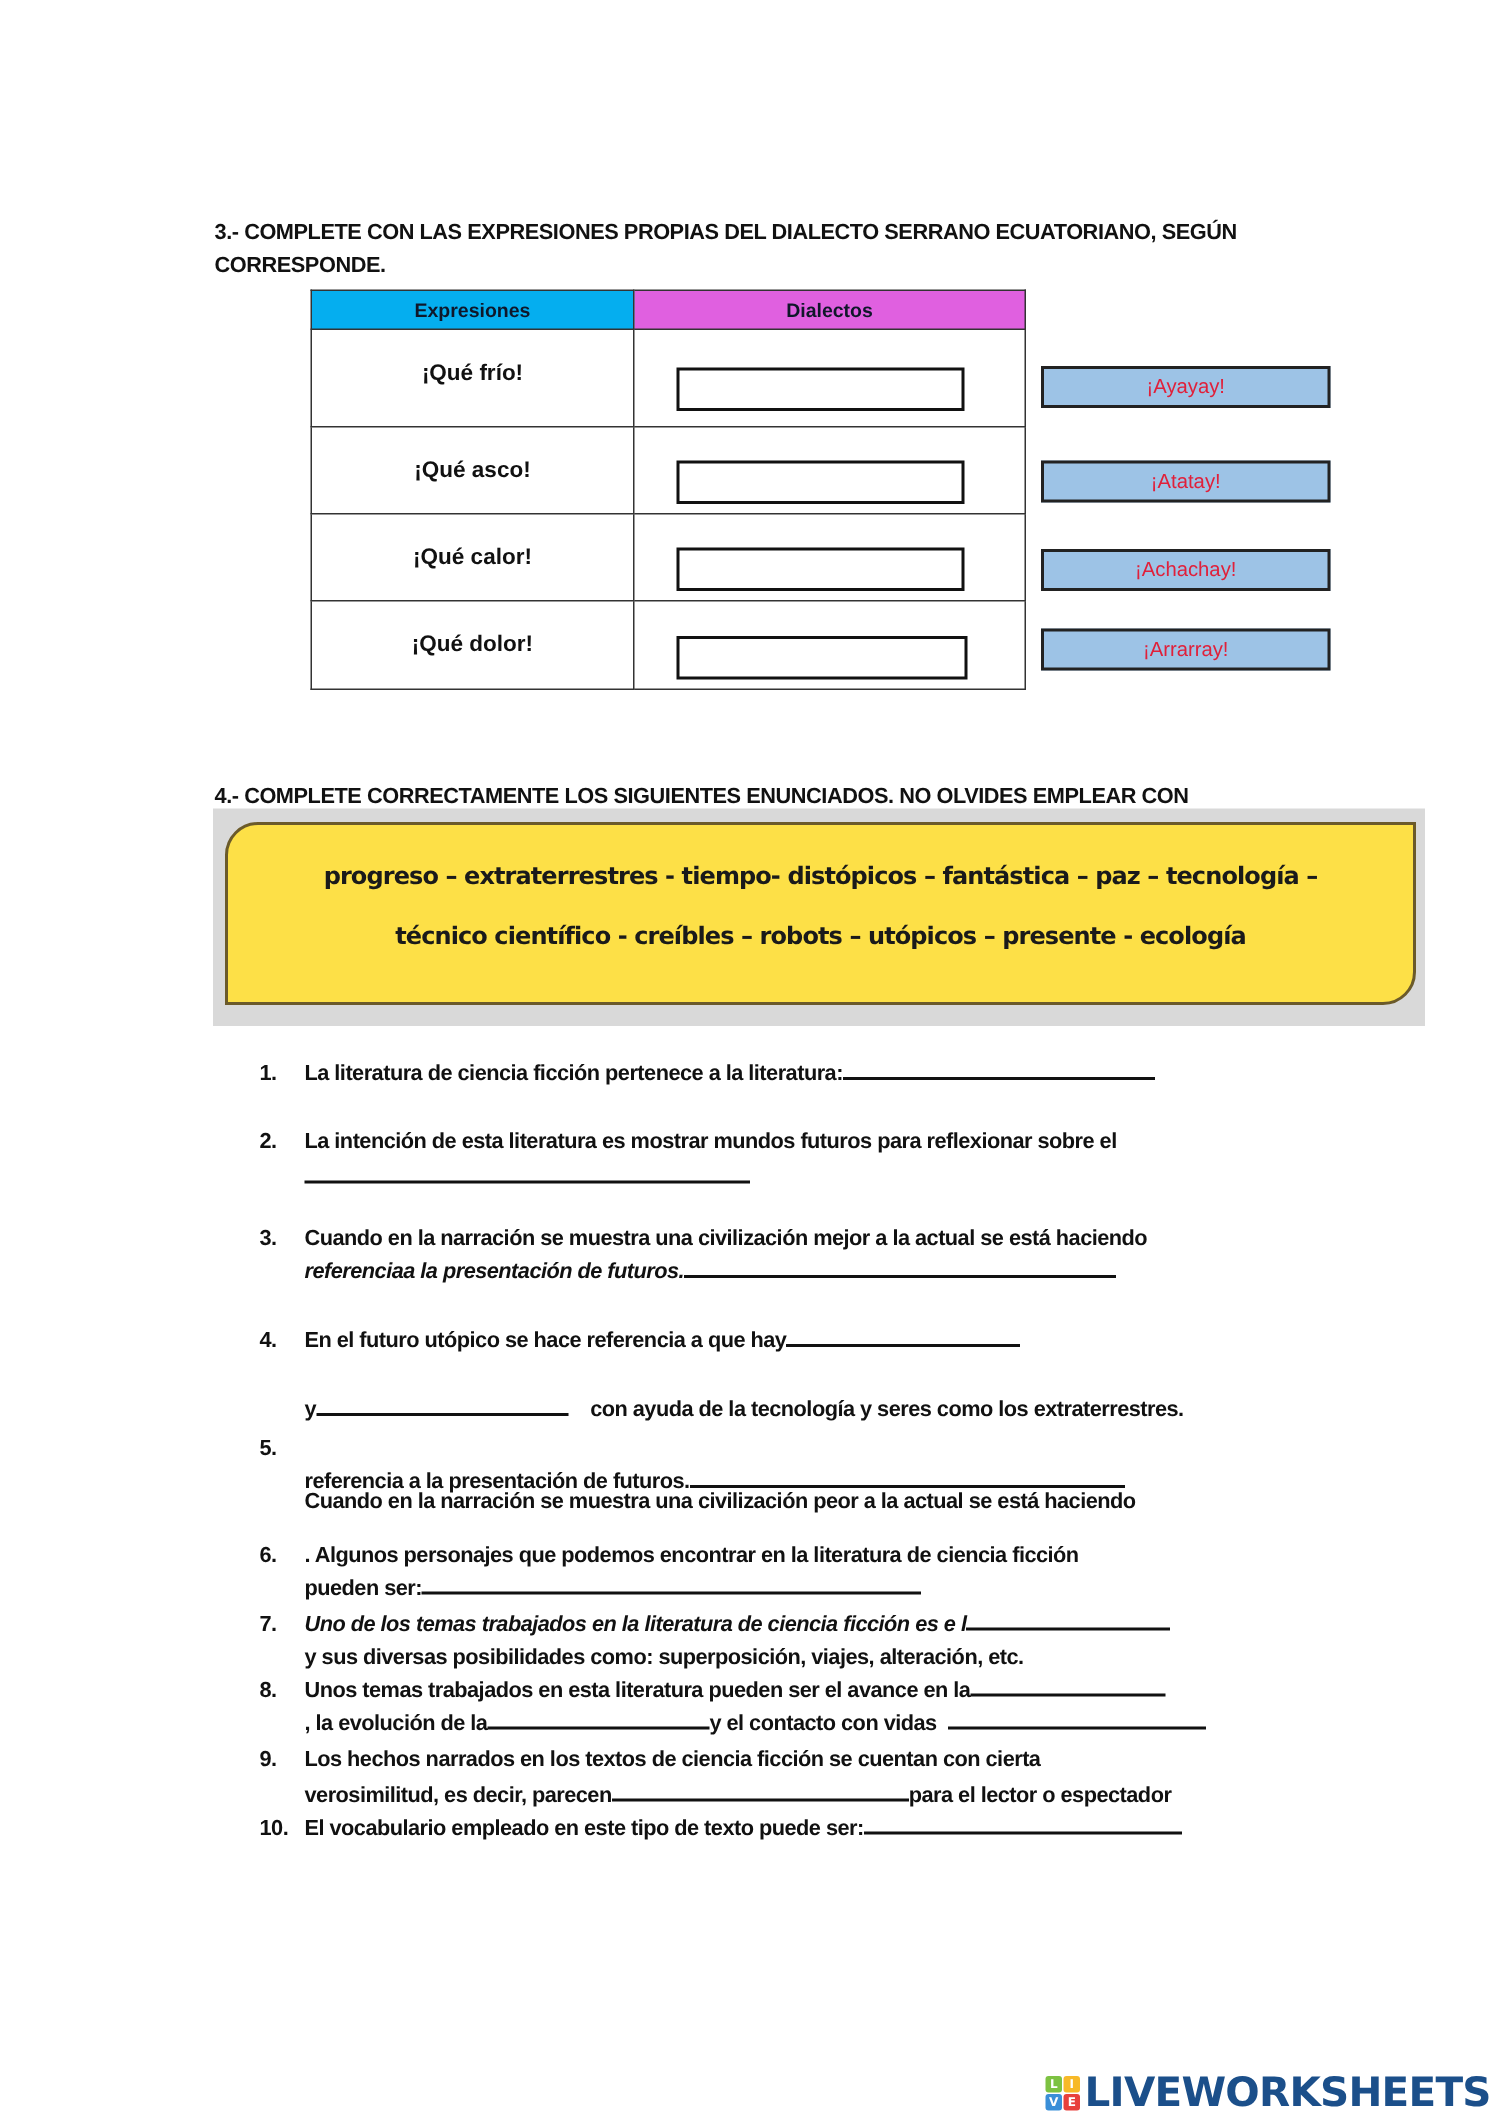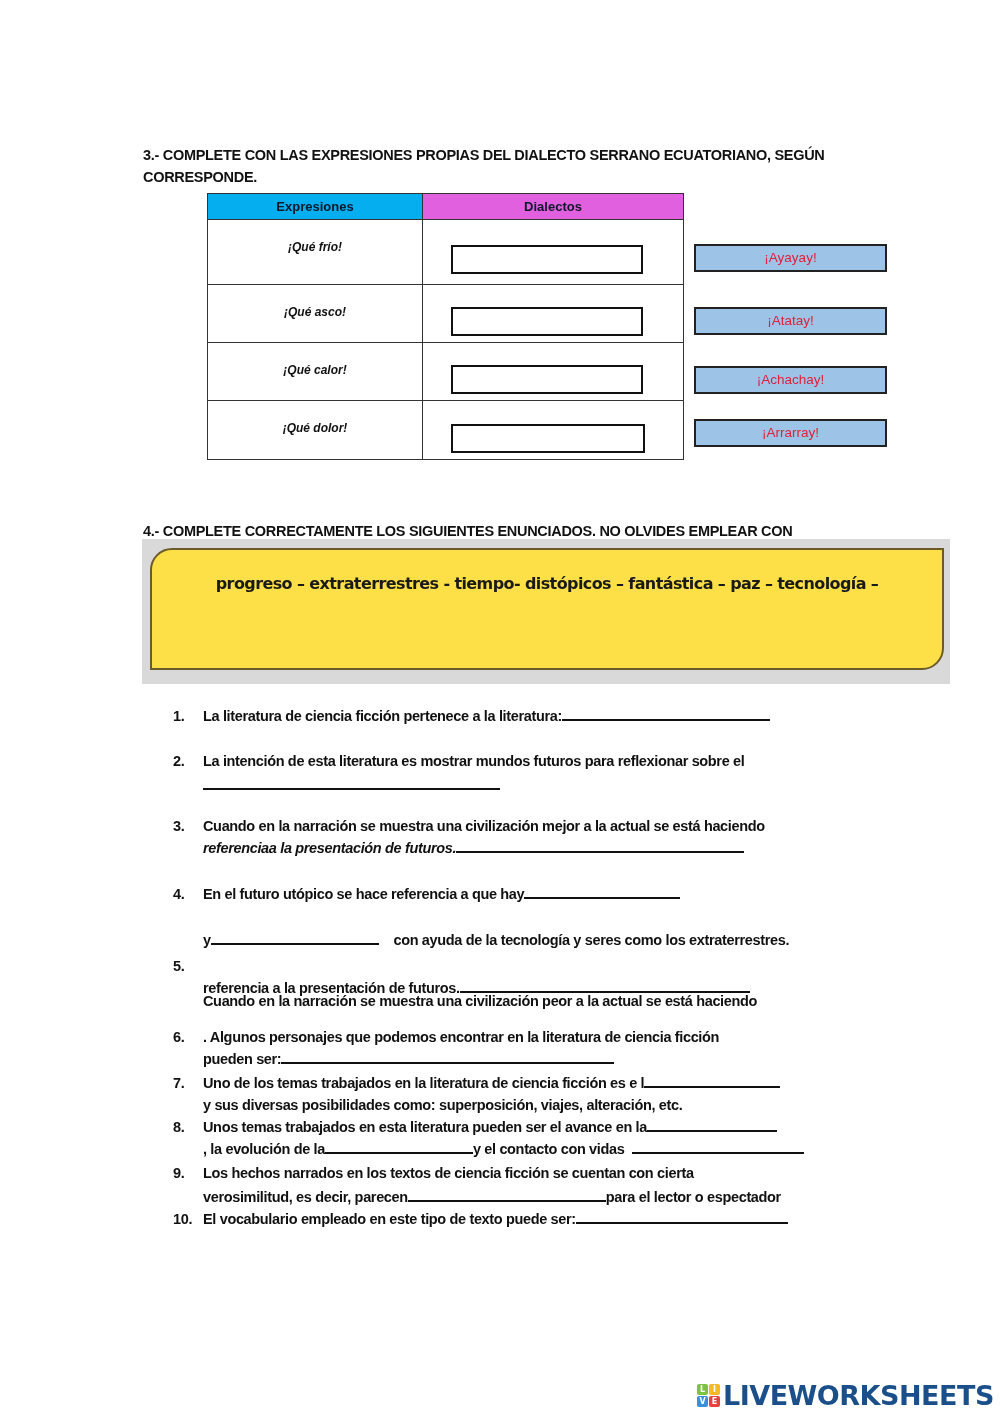--- a/index.html
+++ b/index.html
@@ -37,21 +37,21 @@
       font-family: "Liberation Sans", sans-serif;
       font-weight: bold;
     }
     .dtable th {
       height: 26px;
       font-size: 13px;
       color: #0f172a;
     }
     .dtable th.col-exp { background: #05aeef; width: 215px; }
     .dtable th.col-dia { background: #e060e0; }
-    .dtable td { font-size: 12px; vertical-align: top; font-style: italic; }
+    .dtable td { font-size: 15px; vertical-align: top; }
     .dtable td.exp { padding-top: 20px; }
     .row1 td { height: 65px; }
     .row2 td { height: 58px; }
     .row3 td { height: 58px; }
     .row4 td { height: 59px; }
     .dtable td.dia { position: relative; }
     .dropbox {
       position: absolute;
       left: 28px;
       width: 192px; height: 29px;
@@ -194,20 +194,21 @@
 <div id="chip1" class="chip">¡Ayayay!</div>
 <div id="chip2" class="chip">¡Atatay!</div>
 <div id="chip3" class="chip">¡Achachay!</div>
 <div id="chip4" class="chip">¡Arrarray!</div>
 
 <div id="h4" class="heading">4.- COMPLETE CORRECTAMENTE LOS SIGUIENTES ENUNCIADOS. NO OLVIDES EMPLEAR CON ORTOGRAFÍA LAS PALABRAS DEL RECUADRO.</div>
 
 <div class="bank-bg"></div>
 <div class="bank">
   <div class="line1">progreso – extraterrestres -  tiempo-  distópicos – fantástica – paz – tecnología –</div>
+  <div class="line2">técnico científico -   creíbles – robots – utópicos – presente - ecología</div>
 </div>
 
 <div class="q num" style="top:705px;">1.</div>
 <div class="q" style="left:203px; top:705px;">
   <span>La  literatura de ciencia ficción pertenece a la literatura:</span><span class="blank" style="width:208px;"></span>
 </div>
 
 <div class="q num" style="top:750px;">2.</div>
 <div class="q" style="left:203px; top:750px;">La  intención de esta literatura es mostrar  mundos futuros para  reflexionar sobre el</div>
 <div class="q" style="left:203px; top:774px;">
@@ -234,21 +235,21 @@
   <span>referencia a la presentación de futuros.</span><span class="blank" style="width:290px;"></span>
 </div>
 
 <div class="q num" style="top:1026px;">6.</div>
 <div class="q" style="left:203px; top:1026px;">. Algunos personajes que podemos encontrar en la literatura de ciencia ficción</div>
 <div class="q" style="left:203px; top:1048px;">
   <span>pueden ser:</span><span class="blank" style="width:333px;"></span>
 </div>
 
 <div class="q num" style="top:1072px;">7.</div>
-<div class="q" style="left:203px; top:1072px;">
+<div class="q" style="left:203px; top:1072px;font-style:italic;">
   <span>Uno de los temas trabajados  en la literatura de ciencia ficción es e l</span><span class="blank" style="width:136px;"></span>
 </div>
 <div class="q" style="left:203px; top:1094px;">y sus diversas posibilidades como: superposición, viajes, alteración, etc.</div>
 
 <div class="q num" style="top:1116px;">8.</div>
 <div class="q" style="left:203px; top:1116px;">
   <span>Unos temas trabajados  en esta literatura pueden ser el avance en la</span><span class="blank" style="width:130px;"></span>
 </div>
 <div class="q" style="left:203px; top:1138px;">
   <span>, la evolución de la</span><span class="blank" style="width:148px;"></span><span>y el contacto  con vidas</span>&nbsp;&nbsp;<span class="blank" style="width:172px;"></span>

